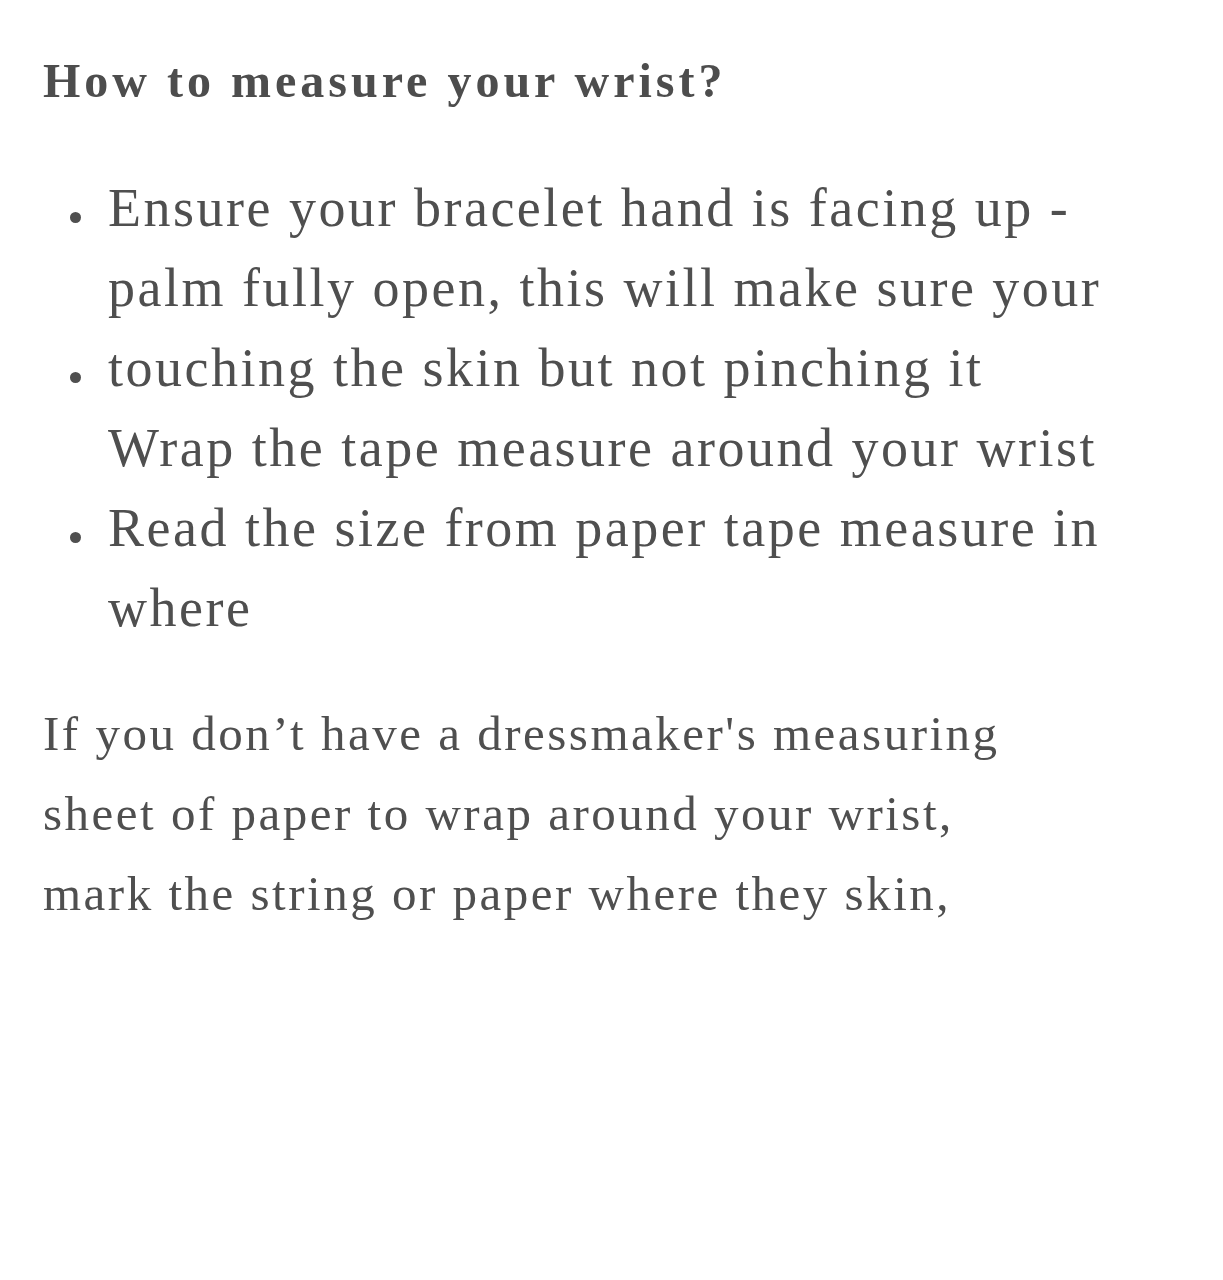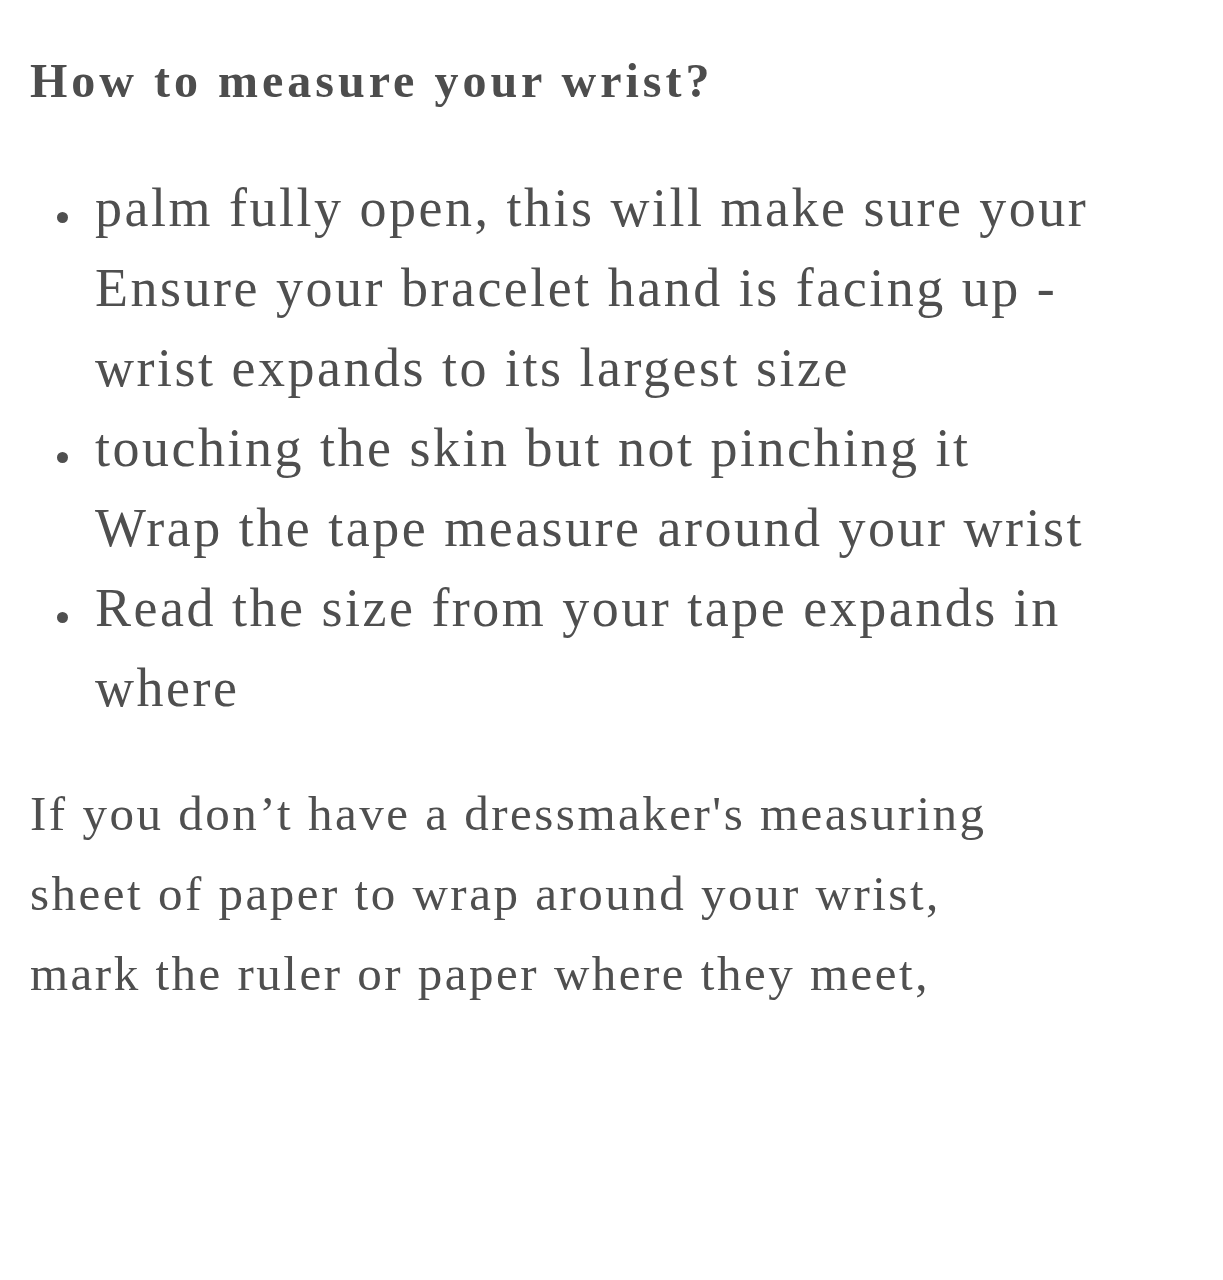--- a/index.html
+++ b/index.html
@@ -9,21 +9,21 @@
   }
   body {
     width: 1223px;
     height: 1280px;
     overflow: hidden;
   }
   .content {
     box-sizing: border-box;
     width: 1223px;
     height: 1186px;
-    padding: 52px 40px 0 30px;
+    padding: 52px 40px 0 43px;
     font-family: "Liberation Serif", "DejaVu Serif", serif;
     color: #4f4f4f;
   }
   .page-title {
     margin: 0;
     font-size: 48px;
     line-height: 58px;
     font-weight: bold;
     letter-spacing: 4px;
     color: #4d4d4d;
@@ -62,35 +62,34 @@
 </head>
 <body>
 
 <main class="content">
 
   <h2 class="page-title">How to measure your wrist?</h2>
 
   <ul class="bullet-list">
     <li>
       <span class="bullet-dot"></span>
+      <span class="line">Ensure your bracelet hand is facing up -</span>
       <span class="line">palm fully open, this will make sure your</span>
-      <span class="line">Ensure your bracelet hand is facing up -</span>
-      <span class="line">wrist expands to its largest size</span>
     </li>
     <li>
       <span class="bullet-dot"></span>
       <span class="line">touching the skin but not pinching it</span>
       <span class="line">Wrap the tape measure around your wrist</span>
     </li>
     <li>
       <span class="bullet-dot"></span>
-      <span class="line">Read the size from your tape expands in</span>
+      <span class="line">Read the size from paper tape measure in</span>
       <span class="line">where</span>
     </li>
   </ul>
 
   <p class="closing-paragraph">
     <span class="line">If you don’t have a dressmaker's measuring</span>
     <span class="line">sheet of paper to wrap around your wrist,</span>
-    <span class="line">mark the ruler or paper where they meet,</span>
+    <span class="line">mark the string or paper where they skin,</span>
   </p>
 
 </main>
 
 </body></html>

